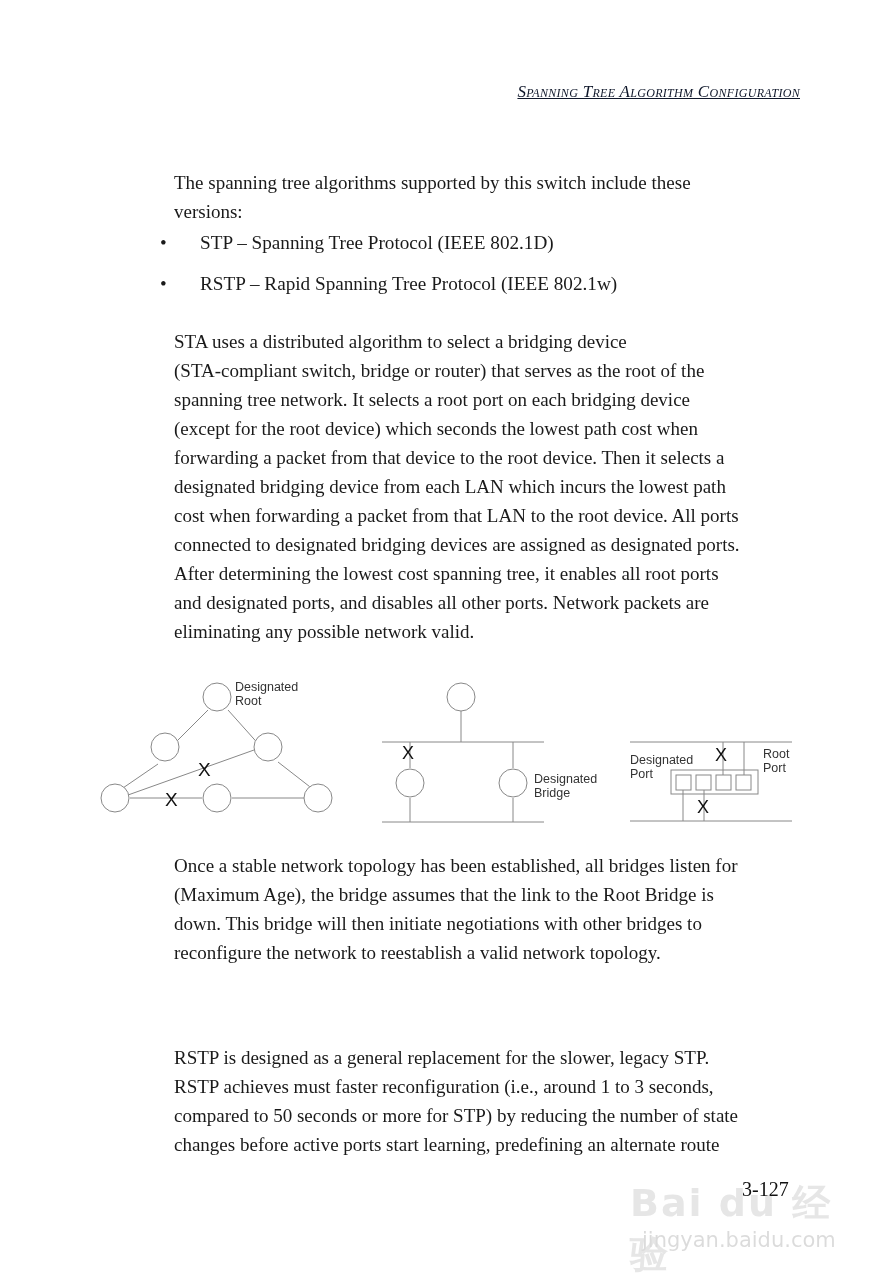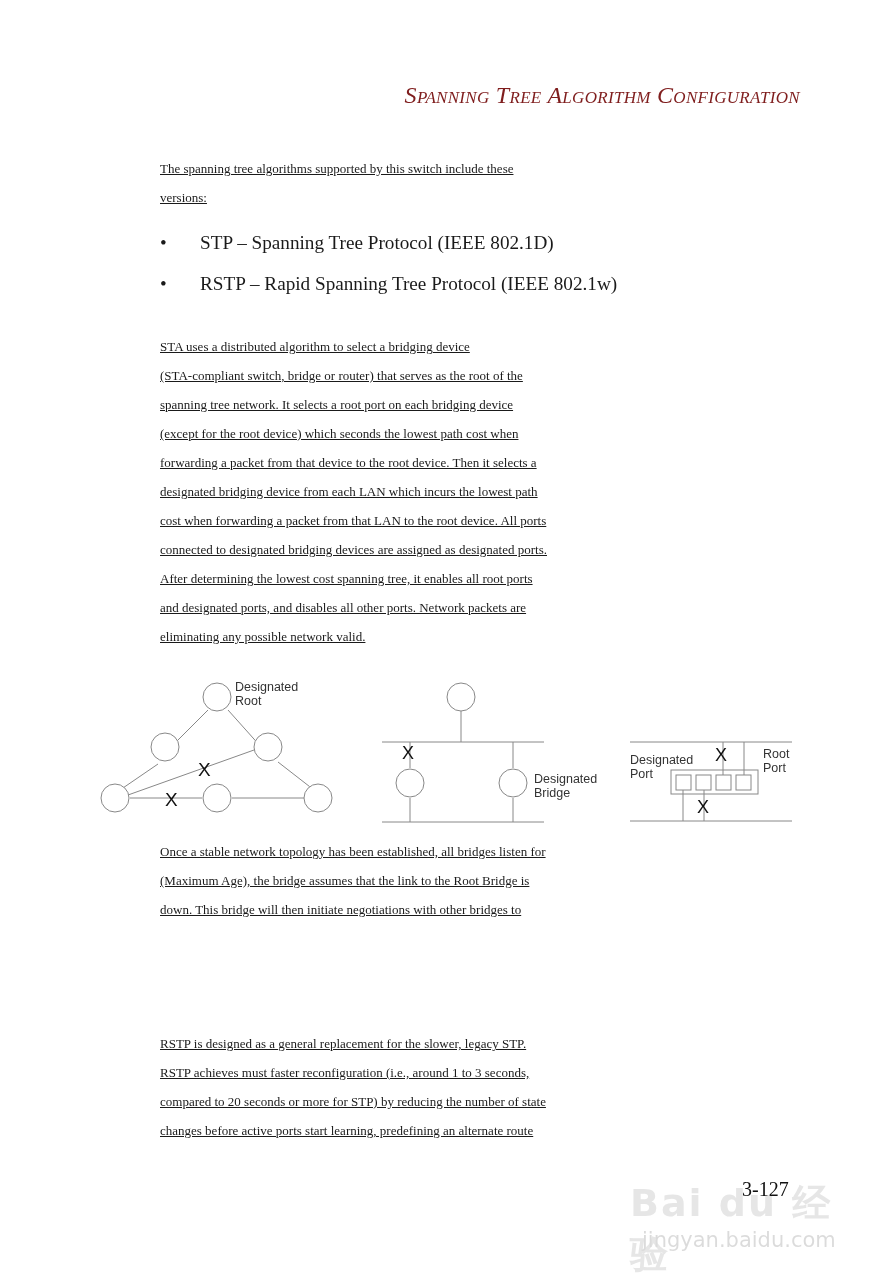--- a/index.html
+++ b/index.html
@@ -1,20 +1,20 @@
 <!DOCTYPE html>
 <html><head>
 <meta charset="utf-8">
 <style>
   html, body { margin: 0; padding: 0; background: #ffffff; }
   body { width: 880px; height: 1280px; position: relative; overflow: hidden;
          font-family: "Liberation Serif", "DejaVu Serif", serif; color: #1a1a1a; }
   .running-head { position: absolute; top: 82px; right: 80px; font-style: italic;
-                  font-size: 24px; font-variant: small-caps; letter-spacing: 0.3px; color: #7f1d1d; }
-  .para { position: absolute; left: 160px; width: 650px; font-size: 13px; line-height: 29px; margin: 0; text-decoration: underline; }
+                  font-size: 17px; font-variant: small-caps; letter-spacing: 0.3px; color: #0f172a; text-decoration: underline; }
+  .para { position: absolute; left: 160px; width: 650px; font-size: 19px; line-height: 29px; margin: 14px; }
   .bullet { position: absolute; left: 160px; font-size: 19.2px; line-height: 29px; }
   .bullet .dot { position: absolute; left: 0; }
   .bullet .txt { position: absolute; left: 40px; white-space: nowrap; }
   .line { display: block; white-space: nowrap; }
   svg.diagram { position: absolute; }
   svg text { font-family: "Liberation Sans", "DejaVu Sans", sans-serif; font-size: 12.5px; fill: #333; }
   .page-num { position: absolute; left: 742px; top: 1178px; font-size: 20px; color: #111; }
   .watermark { position: absolute; left: 620px; top: 1150px; width: 230px; height: 110px;
                opacity: 0.18; pointer-events: none; }
   .wm-big { position: absolute; left: 10px; top: 28px; font-family: "DejaVu Sans", sans-serif;
@@ -34,21 +34,21 @@
 
 <div class="bullet" style="top:228px;">
   <span class="dot">•</span>
   <span class="txt">STP – Spanning Tree Protocol (IEEE 802.1D)</span>
 </div>
 <div class="bullet" style="top:269px;">
   <span class="dot">•</span>
   <span class="txt">RSTP – Rapid Spanning Tree Protocol (IEEE 802.1w)</span>
 </div>
 
-<div class="para" style="top:332px;">
+<div class="para" style="top:313px;">
   <span class="line">STA uses a distributed algorithm to select a bridging device</span>
   <span class="line">(STA-compliant switch, bridge or router) that serves as the root of the</span>
   <span class="line">spanning tree network. It selects a root port on each bridging device</span>
   <span class="line">(except for the root device) which seconds the lowest path cost when</span>
   <span class="line">forwarding a packet from that device to the root device. Then it selects a</span>
   <span class="line">designated bridging device from each LAN which incurs the lowest path</span>
   <span class="line">cost when forwarding a packet from that LAN to the root device. All ports</span>
   <span class="line">connected to designated bridging devices are assigned as designated ports.</span>
   <span class="line">After determining the lowest cost spanning tree, it enables all root ports</span>
   <span class="line">and designated ports, and disables all other ports. Network packets are</span>
@@ -114,26 +114,27 @@
   <text x="143" y="28">Root</text>
   <text x="143" y="42">Port</text>
   <text x="95" y="31" style="font-size:18px; fill:#111;">X</text>
   <text x="77" y="83" style="font-size:18px; fill:#111;">X</text>
 </svg>
 
 <div class="para" style="top:837px;">
   <span class="line">Once a stable network topology has been established, all bridges listen for</span>
   <span class="line">(Maximum Age), the bridge assumes that the link to the Root Bridge is</span>
   <span class="line">down. This bridge will then initiate negotiations with other bridges to</span>
+  <span class="line">reconfigure the network to reestablish a valid network topology.</span>
 </div>
 
 <div class="para" style="top:1029px;">
   <span class="line">RSTP is designed as a general replacement for the slower, legacy STP.</span>
   <span class="line">RSTP achieves must faster reconfiguration (i.e., around 1 to 3 seconds,</span>
-  <span class="line">compared to 20 seconds or more for STP) by reducing the number of state</span>
+  <span class="line">compared to 50 seconds or more for STP) by reducing the number of state</span>
   <span class="line">changes before active ports start learning, predefining an alternate route</span>
 </div>
 
 <div class="watermark">
   <div class="wm-big">Bai du 经验</div>
   <div class="wm-small">jingyan.baidu.com</div>
 </div>
 
 <div class="page-num">3-127</div>
 

